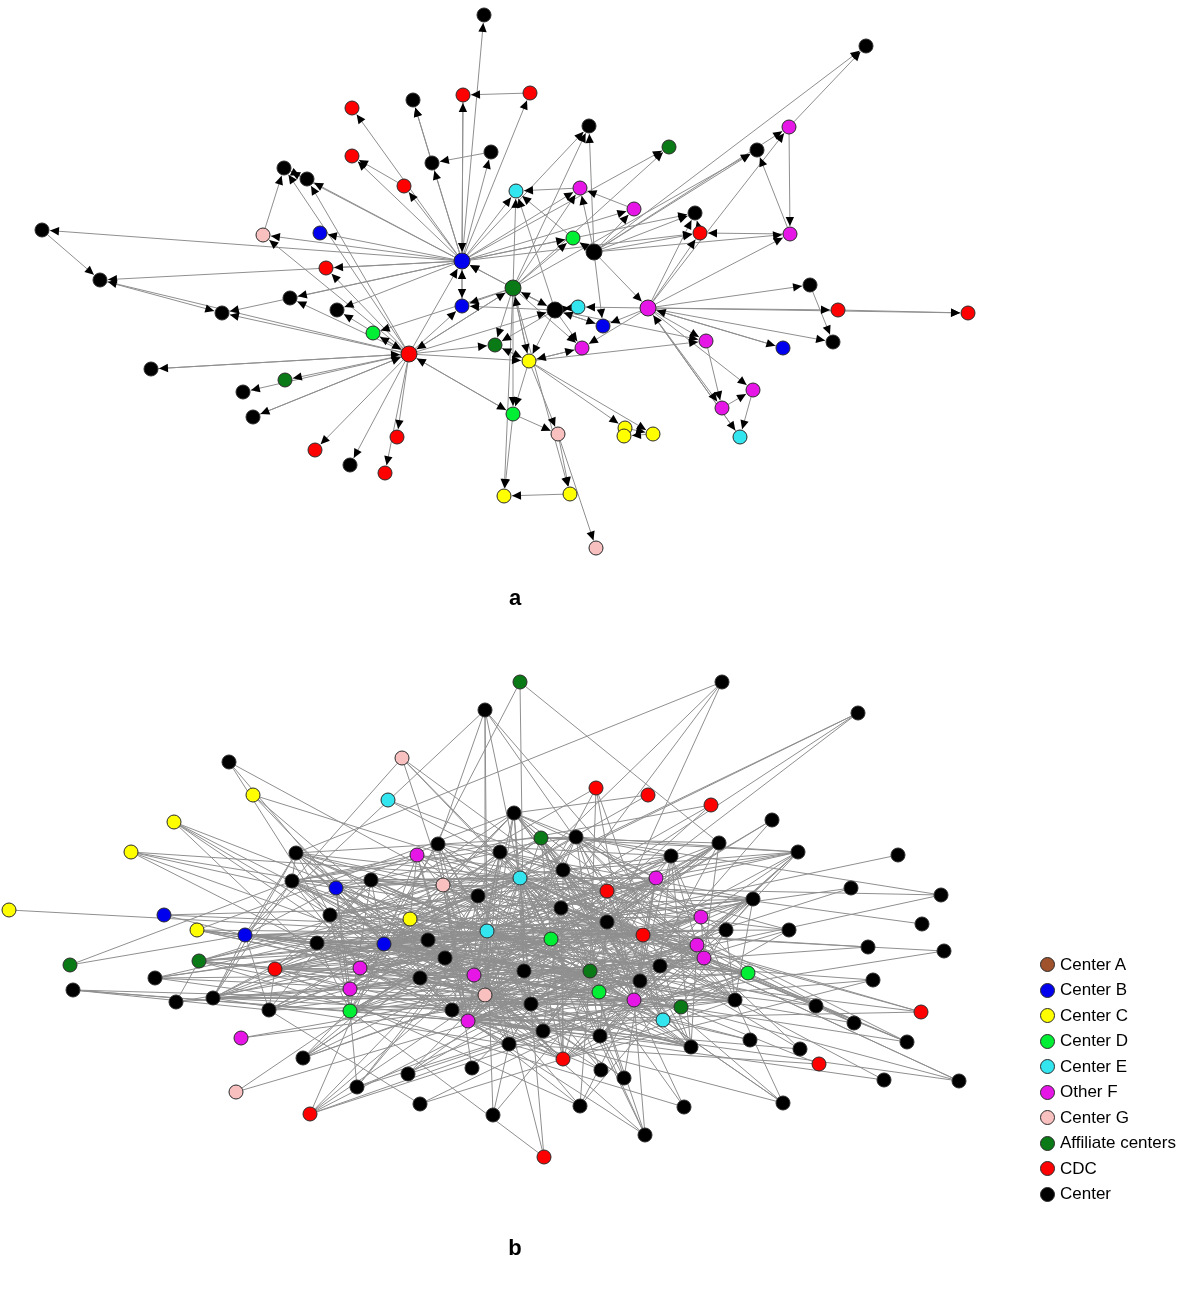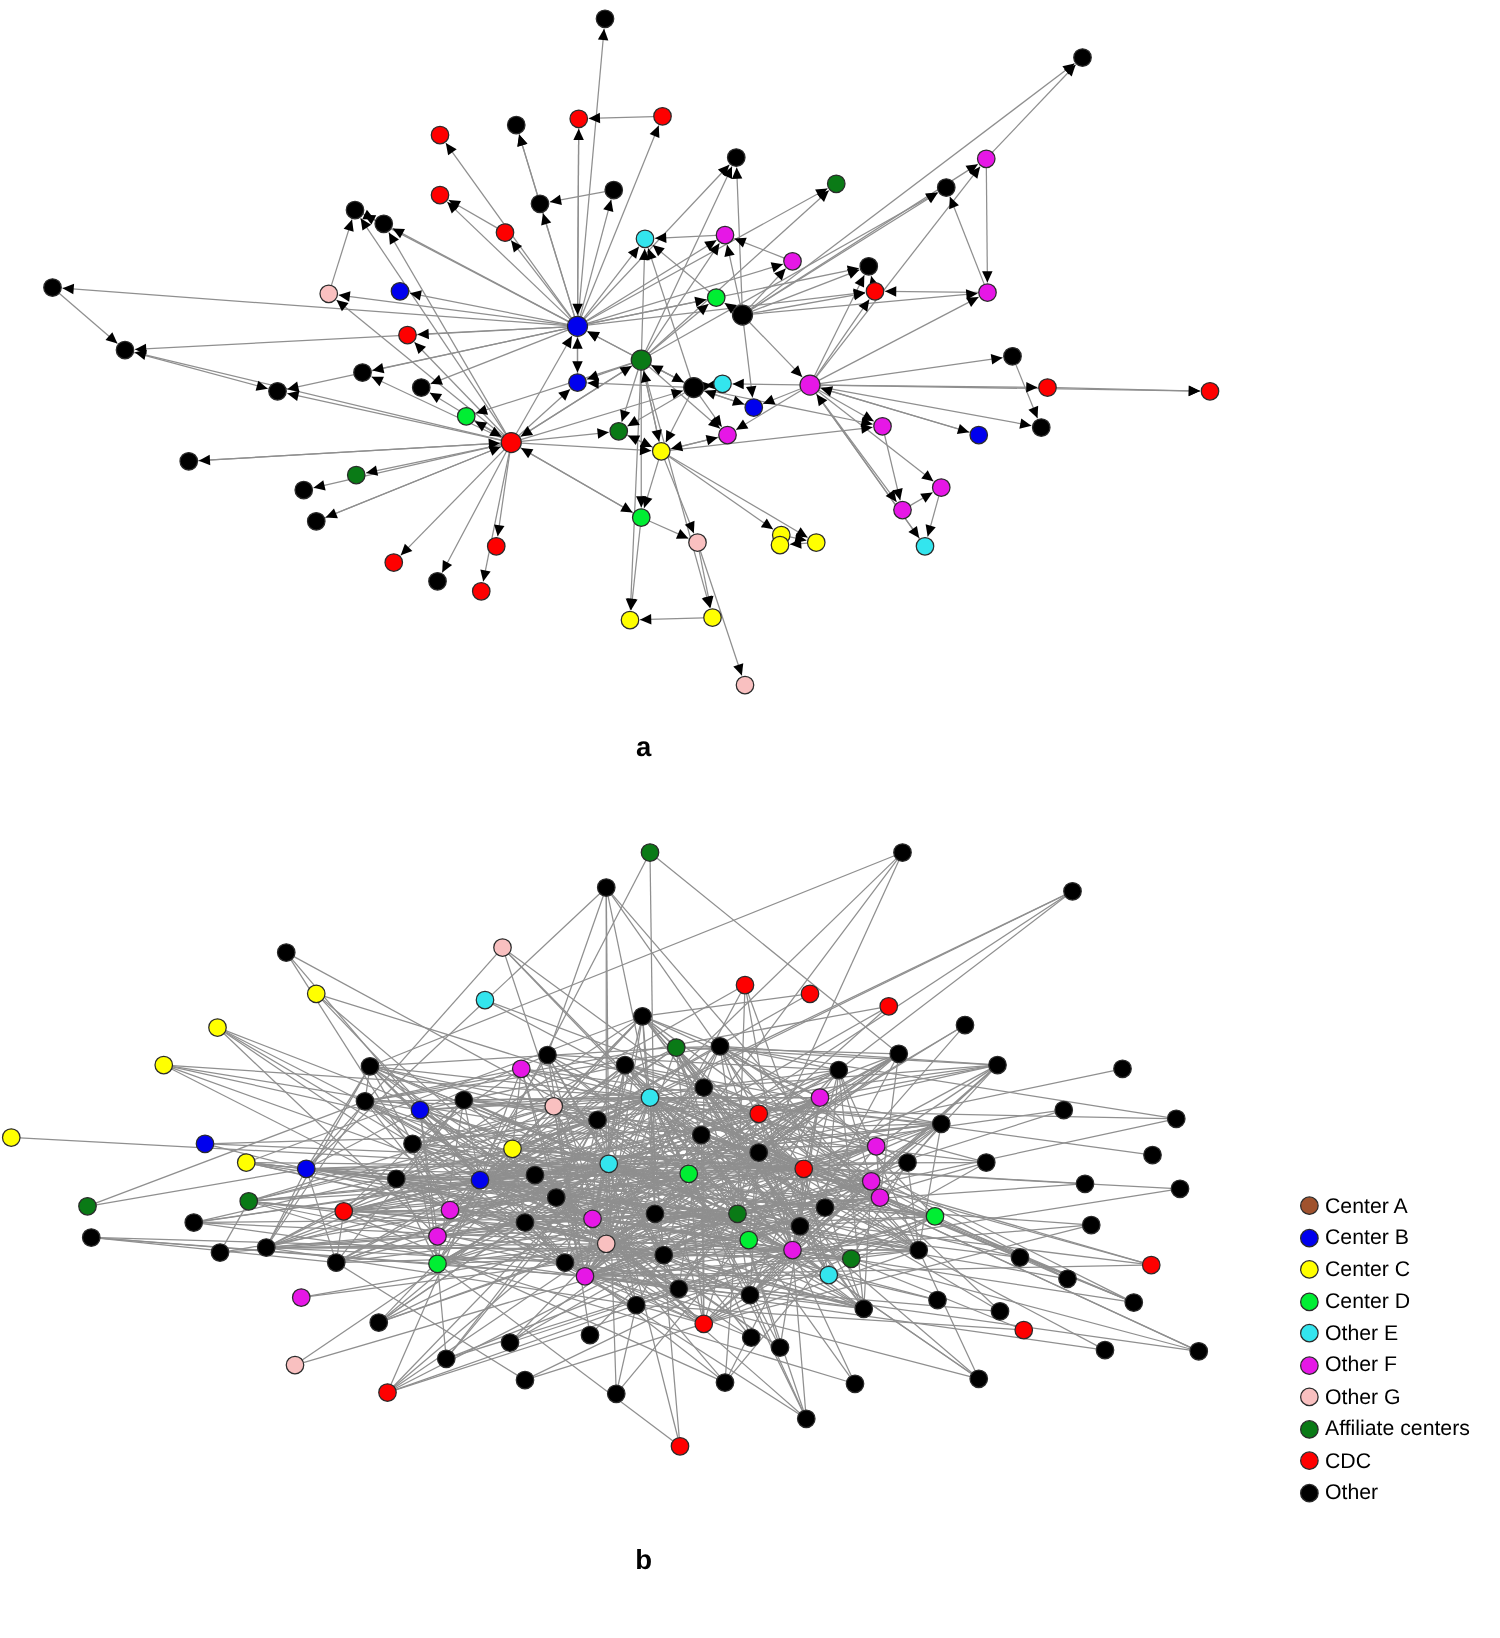--- a/index.html
+++ b/index.html
@@ -1351,37 +1351,37 @@
       <div class="legend-row">
         <span class="legend-swatch" style="background: rgb(255, 255, 0);"></span>
         <span class="legend-text">Center C</span>
       </div>
       <div class="legend-row">
         <span class="legend-swatch" style="background: rgb(0, 238, 51);"></span>
         <span class="legend-text">Center D</span>
       </div>
       <div class="legend-row">
         <span class="legend-swatch" style="background: rgb(51, 229, 238);"></span>
-        <span class="legend-text">Other E</span>
+        <span class="legend-text">Center E</span>
       </div>
       <div class="legend-row">
         <span class="legend-swatch" style="background: rgb(230, 23, 230);"></span>
         <span class="legend-text">Other F</span>
       </div>
       <div class="legend-row">
         <span class="legend-swatch" style="background: rgb(249, 192, 192);"></span>
-        <span class="legend-text">Other G</span>
+        <span class="legend-text">Center G</span>
       </div>
       <div class="legend-row">
         <span class="legend-swatch" style="background: rgb(10, 122, 22);"></span>
         <span class="legend-text">Affiliate centers</span>
       </div>
       <div class="legend-row">
         <span class="legend-swatch" style="background: rgb(254, 0, 0);"></span>
         <span class="legend-text">CDC</span>
       </div>
       <div class="legend-row">
         <span class="legend-swatch" style="background: rgb(0, 0, 0);"></span>
-        <span class="legend-text">Other</span>
+        <span class="legend-text">Center</span>
       </div>
     </div>
 
 </div>
 
 </body></html>

